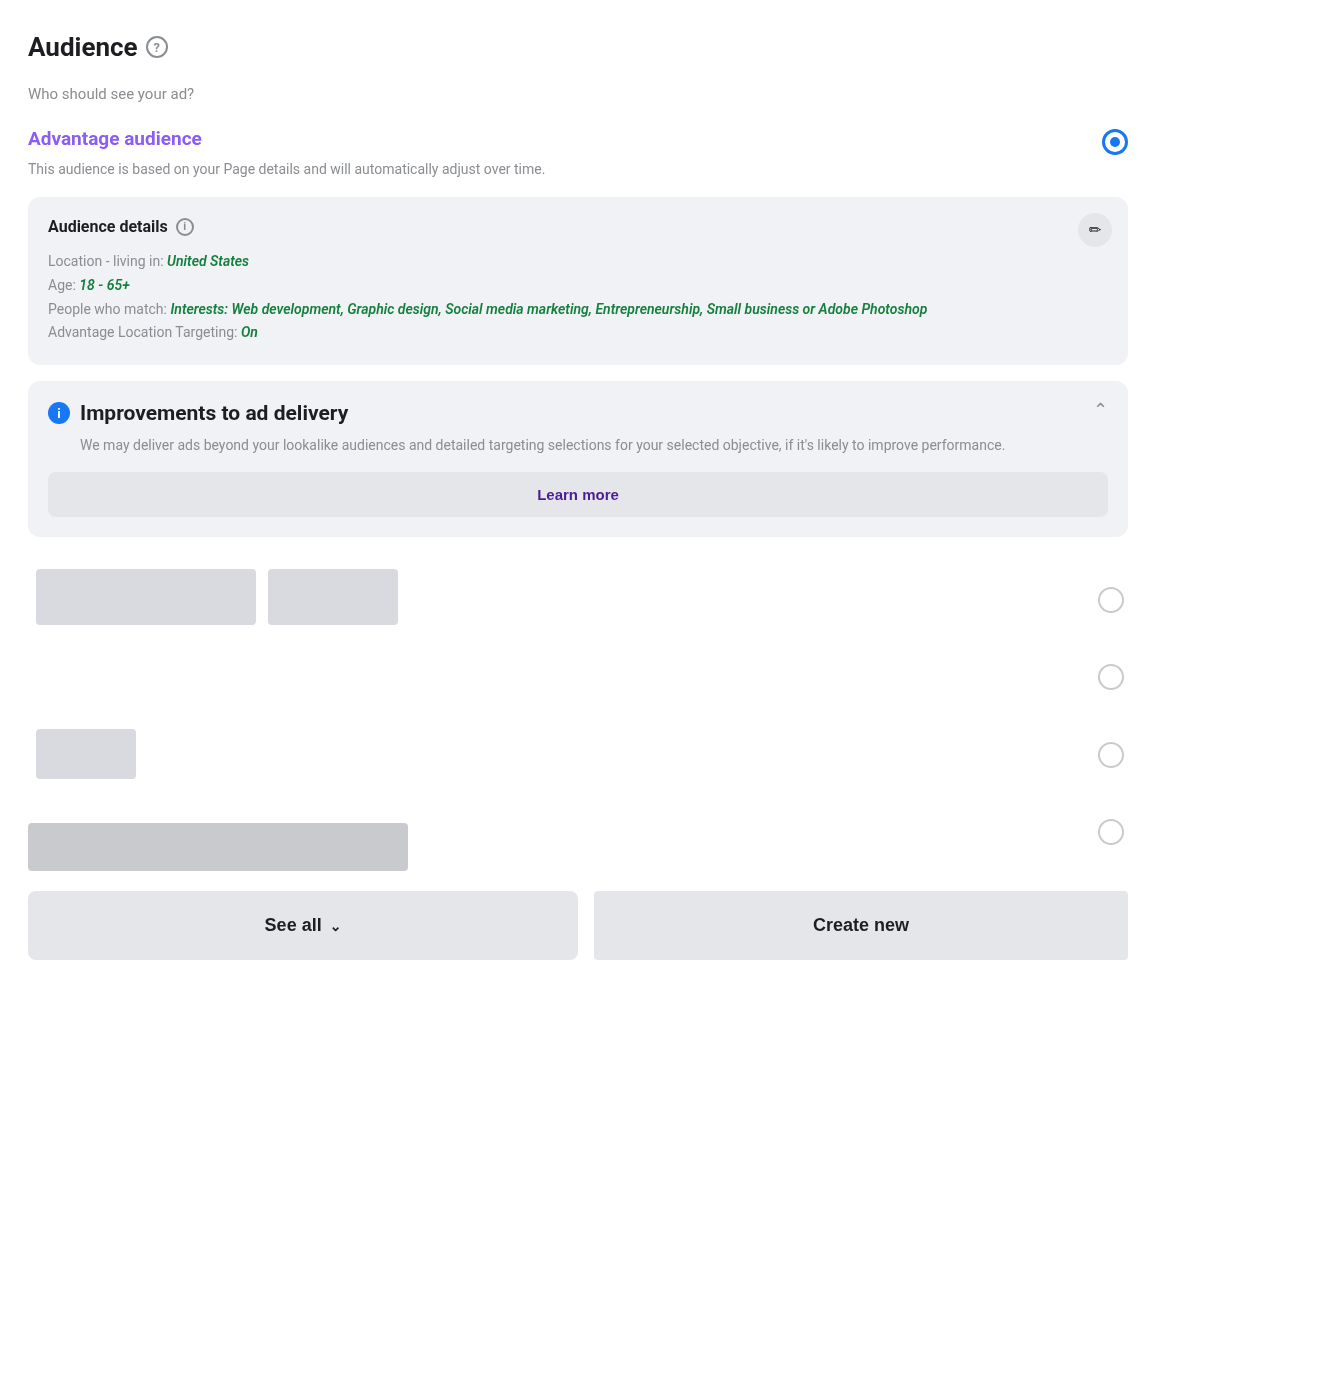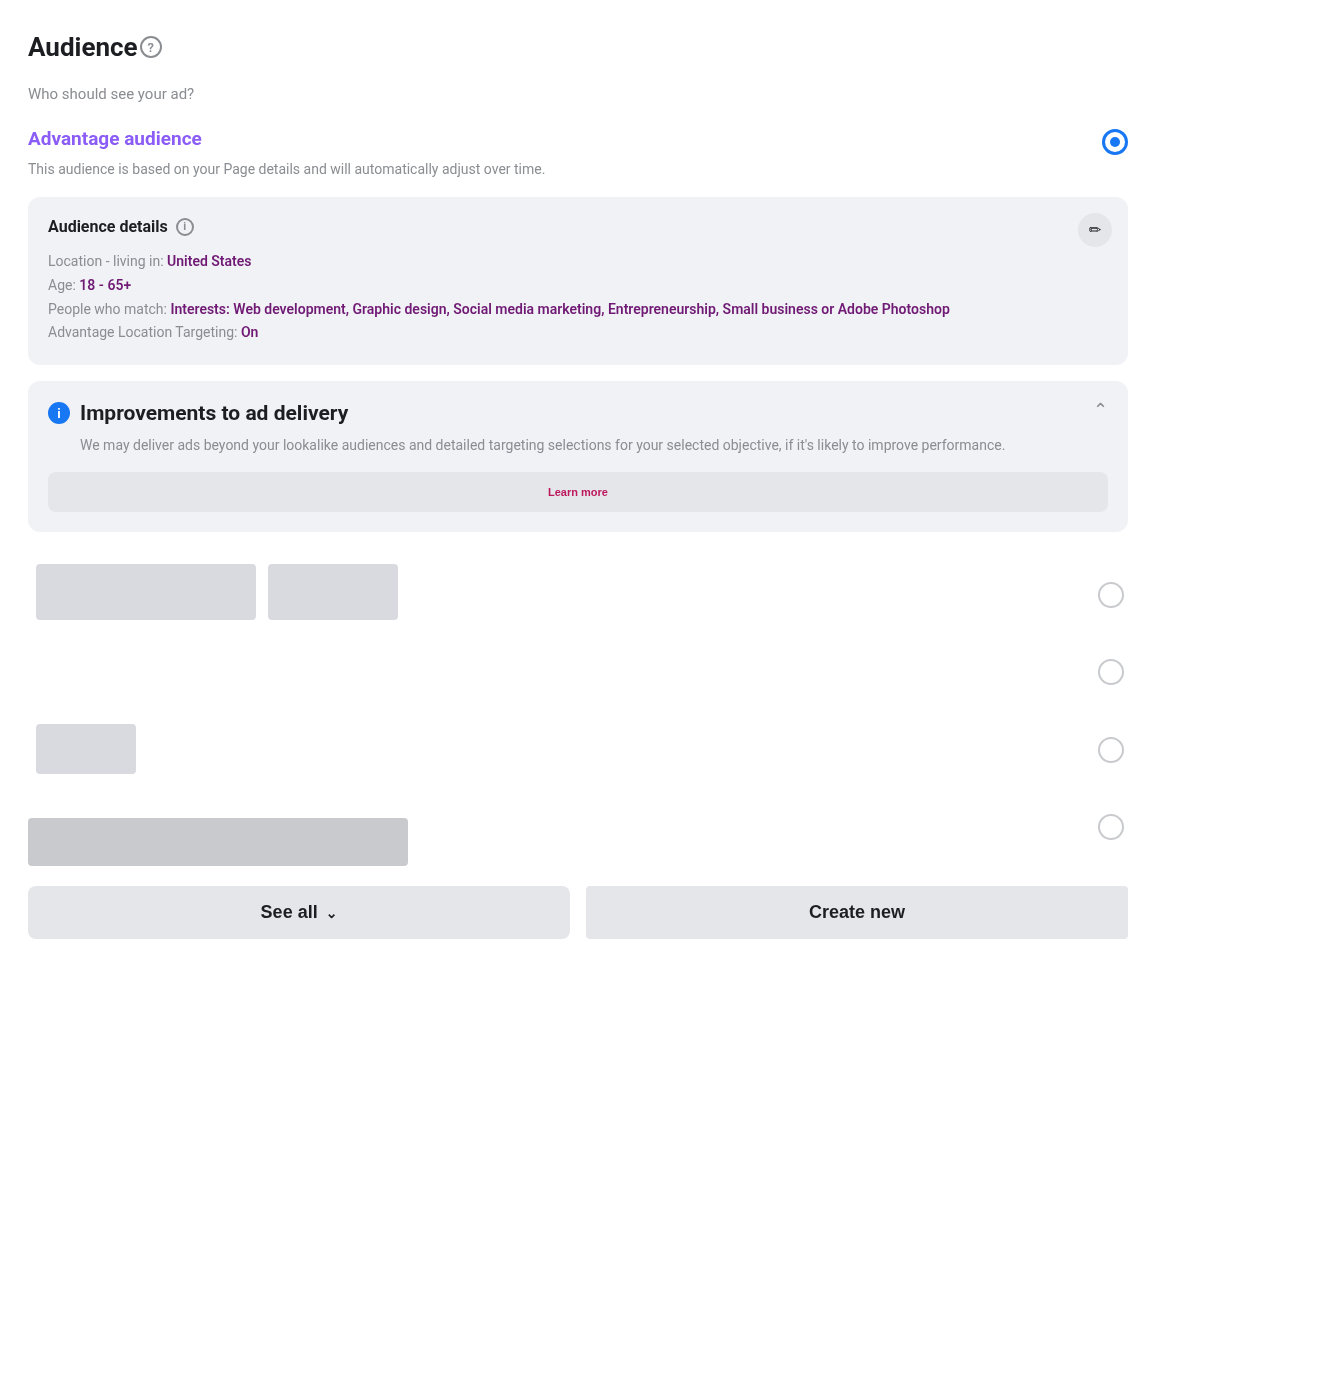--- a/index.html
+++ b/index.html
@@ -18,21 +18,21 @@
     }
 
     .page-container {
       max-width: 1100px;
     }
 
     
     .audience-header {
       display: flex;
       align-items: center;
-      gap: 2px;
+      gap: 8px;
       margin-bottom: 6px;
     }
 
     .audience-title {
       font-size: 26px;
       font-weight: 700;
       color: #1c1e21;
     }
 
     .help-icon {
@@ -152,22 +152,23 @@
       color: #1c1e21;
     }
 
     .detail-line {
       font-size: 14px;
       color: #8a8d91;
       line-height: 1.7;
     }
 
     .detail-line strong {
-      color: #701a75;
+      color: #15803d;
       font-weight: 600;
+      font-style: italic;
     }
 
     
     .improvements-card {
       background: #f0f2f5;
       border-radius: 12px;
       padding: 20px;
       margin-bottom: 24px;
     }
 
@@ -219,23 +220,23 @@
       padding-left: 32px;
     }
 
     .learn-more-btn {
       display: block;
       width: 100%;
       padding: 14px;
       background: #e4e6ea;
       border: none;
       border-radius: 8px;
-      font-size: 11px;
-      font-weight: 700;
-      color: #be185d;
+      font-size: 15px;
+      font-weight: 700;
+      color: #4c1d95;
       cursor: pointer;
       text-align: center;
     }
 
     
     .audience-list-area {
       display: flex;
       gap: 0;
       margin-bottom: 20px;
       min-height: 300px;
@@ -262,21 +263,21 @@
 
     
     .bottom-buttons {
       display: flex;
       gap: 16px;
       margin-top: 4px;
     }
 
     .see-all-btn {
       flex: 1;
-      padding: 16px;
+      padding: 24px;
       background: #e4e6ea;
       border: none;
       border-radius: 8px;
       font-size: 18px;
       font-weight: 700;
       color: #1c1e21;
       cursor: pointer;
       display: flex;
       align-items: center;
       justify-content: center;

